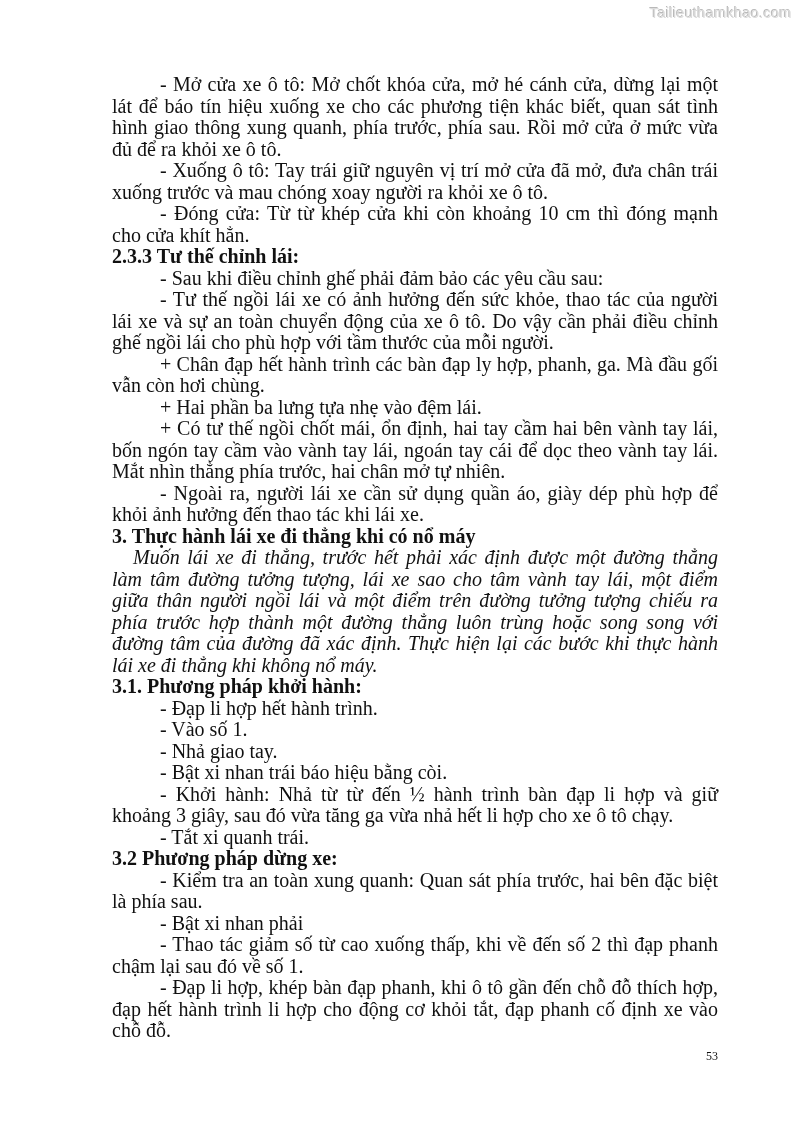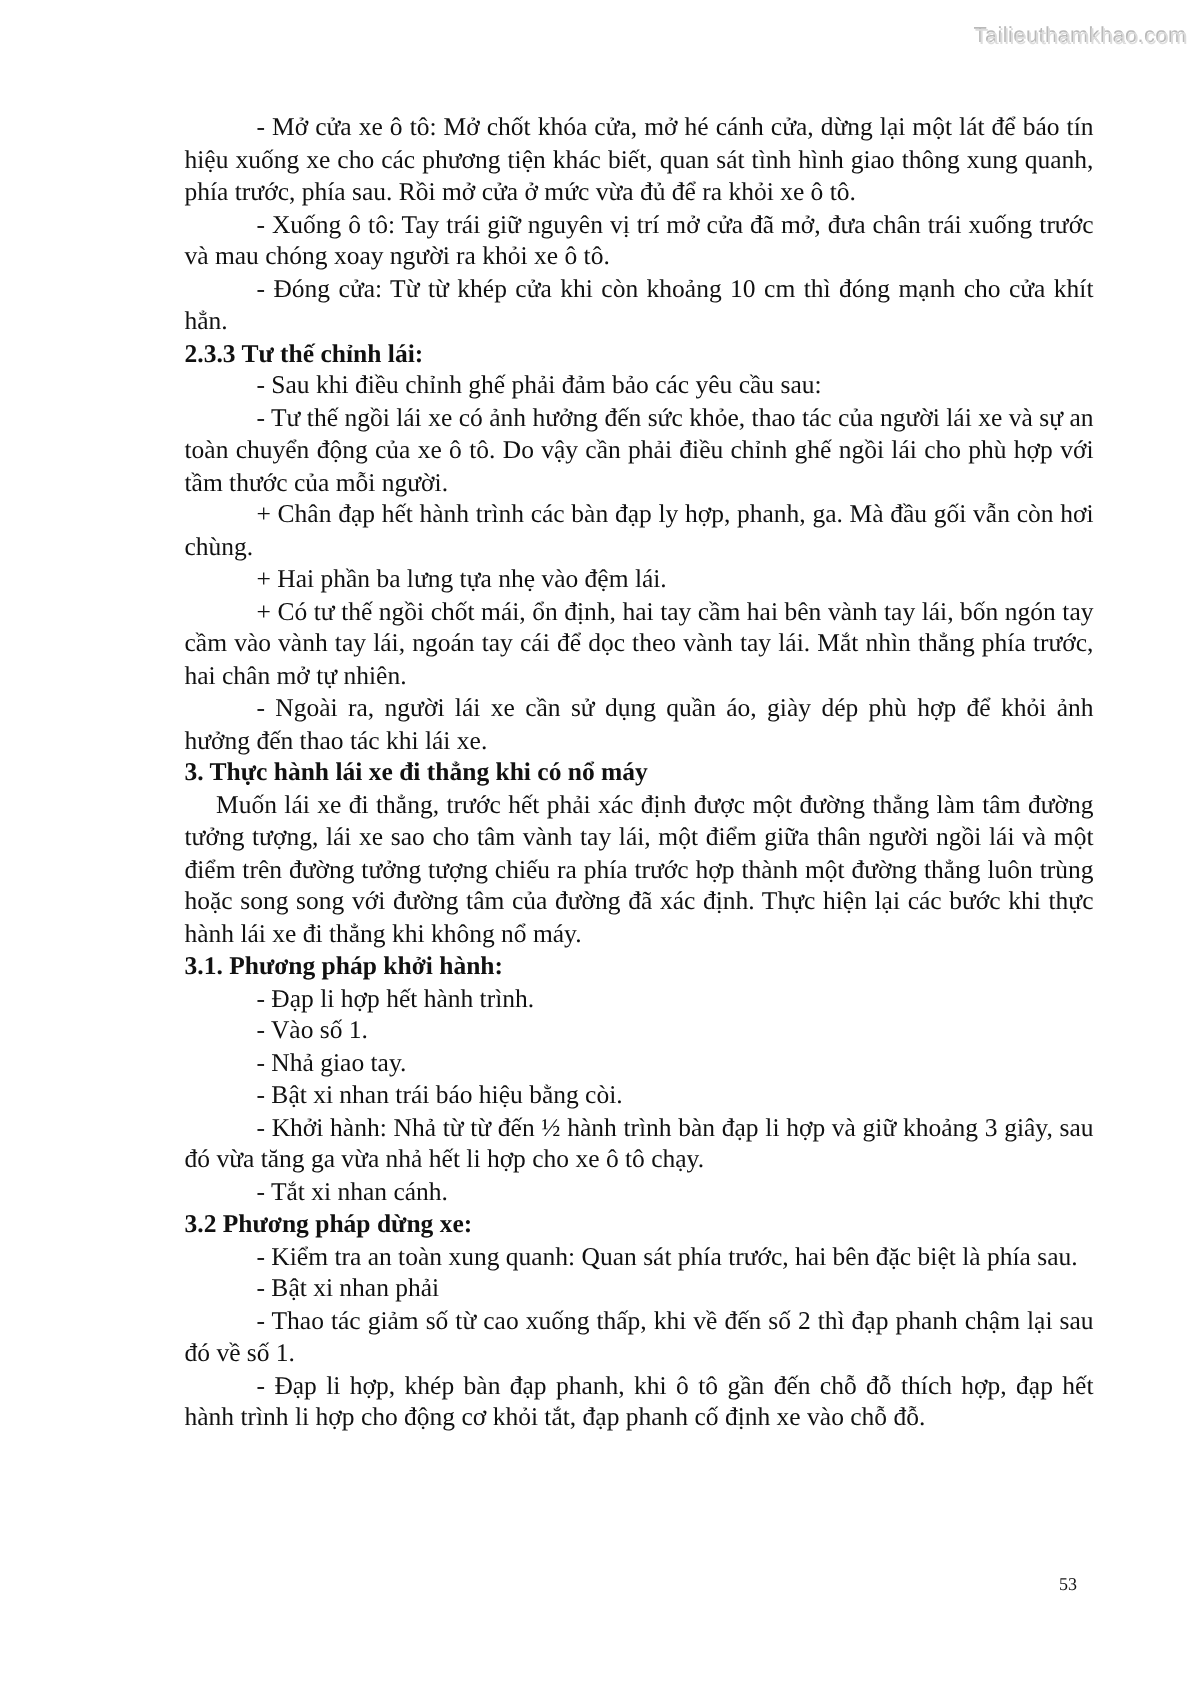--- a/index.html
+++ b/index.html
@@ -7,42 +7,41 @@
     position: relative;
     width: 794px;
     height: 1123px;
     background: #ffffff;
     overflow: hidden;
     font-family: "Liberation Serif", "DejaVu Serif", serif;
     color: #111111;
   }
   .watermark {
     position: absolute;
-    top: 17px;
+    top: 5px;
     right: 2px;
     font-family: "Liberation Sans", sans-serif;
     font-size: 14.5px;
     letter-spacing: 0.3px;
     color: #dcdcdc;
     text-shadow: -1px -1px 0 #b9b9b9, 1px 1px 0 #ffffff;
     user-select: none;
   }
   .content {
     position: absolute;
     left: 112px;
     top: 74px;
     width: 606px;
-    font-size: 17px;
+    font-size: 20px;
     line-height: 21.5px;
     text-align: justify;
-    margin-left: 11px;
   }
   .content p { margin: 0; padding: 0; }
   .content p.body    { text-indent: 48px; }
-  .content p.body-sm { text-indent: 21px; }
+  .content p.body-sm { text-indent: 21px; font-style: italic; }
   .content p.heading { text-indent: 0; font-weight: bold; }
   .page-number {
     position: absolute;
     right: 76px;
     top: 1046px;
     font-size: 12px;
     line-height: 21.5px;
   }
 </style>
 </head>
@@ -63,21 +62,21 @@
       <p class="body">+ Có tư thế ngồi chốt mái, ổn định, hai tay cầm hai bên vành tay lái, bốn ngón tay cầm vào vành tay lái, ngoán tay cái để dọc theo vành tay lái. Mắt nhìn thẳng phía trước, hai chân mở tự nhiên.</p>
       <p class="body">- Ngoài ra, người lái xe cần sử dụng quần áo, giày dép phù hợp để khỏi ảnh hưởng đến thao tác khi lái xe.</p>
       <p class="heading">3. Thực hành lái xe đi thẳng khi có nổ máy</p>
       <p class="body-sm">Muốn lái xe đi thẳng, trước hết phải xác định được một đường thẳng làm tâm đường tưởng tượng, lái xe sao cho tâm vành tay lái, một điểm giữa thân người ngồi lái và một điểm trên đường tưởng tượng chiếu ra phía trước hợp thành một đường thẳng luôn trùng hoặc song song với đường tâm của đường đã xác định. Thực hiện lại các bước khi thực hành lái xe đi thẳng khi không nổ máy.</p>
       <p class="heading">3.1. Phương pháp khởi hành:</p>
       <p class="body">- Đạp li hợp hết hành trình.</p>
       <p class="body">- Vào số 1.</p>
       <p class="body">- Nhả giao tay.</p>
       <p class="body">- Bật xi nhan trái báo hiệu bằng còi.</p>
       <p class="body">- Khởi hành: Nhả từ từ đến ½ hành trình bàn đạp li hợp và giữ khoảng 3 giây, sau đó vừa tăng ga vừa nhả hết li hợp cho xe ô tô chạy.</p>
-      <p class="body">- Tắt xi nhan cánh.</p>
+      <p class="body">- Tắt xi quanh trái.</p>
       <p class="heading">3.2 Phương pháp dừng xe:</p>
       <p class="body">- Kiểm tra an toàn xung quanh: Quan sát phía trước, hai bên đặc biệt là phía sau.</p>
       <p class="body">- Bật xi nhan phải</p>
       <p class="body">- Thao tác giảm số từ cao xuống thấp, khi về đến số 2 thì đạp phanh chậm lại sau đó về số 1.</p>
       <p class="body">- Đạp li hợp, khép bàn đạp phanh, khi ô tô gần đến chỗ đỗ thích hợp, đạp hết hành trình li hợp cho động cơ khỏi tắt, đạp phanh cố định xe vào chỗ đỗ.</p>
     </div>
 
   <div class="page-number">53</div>
 </div>
 

